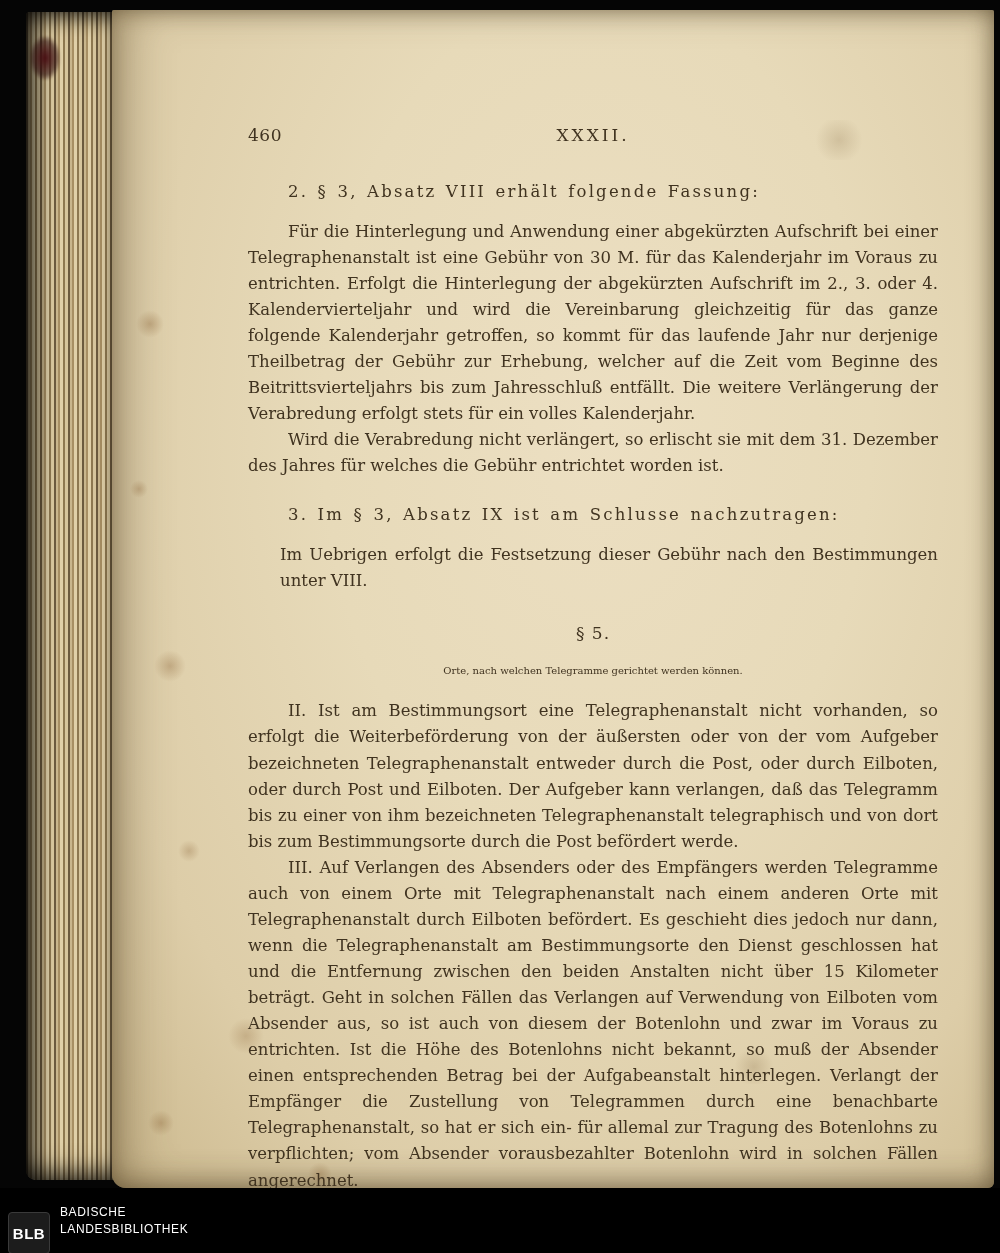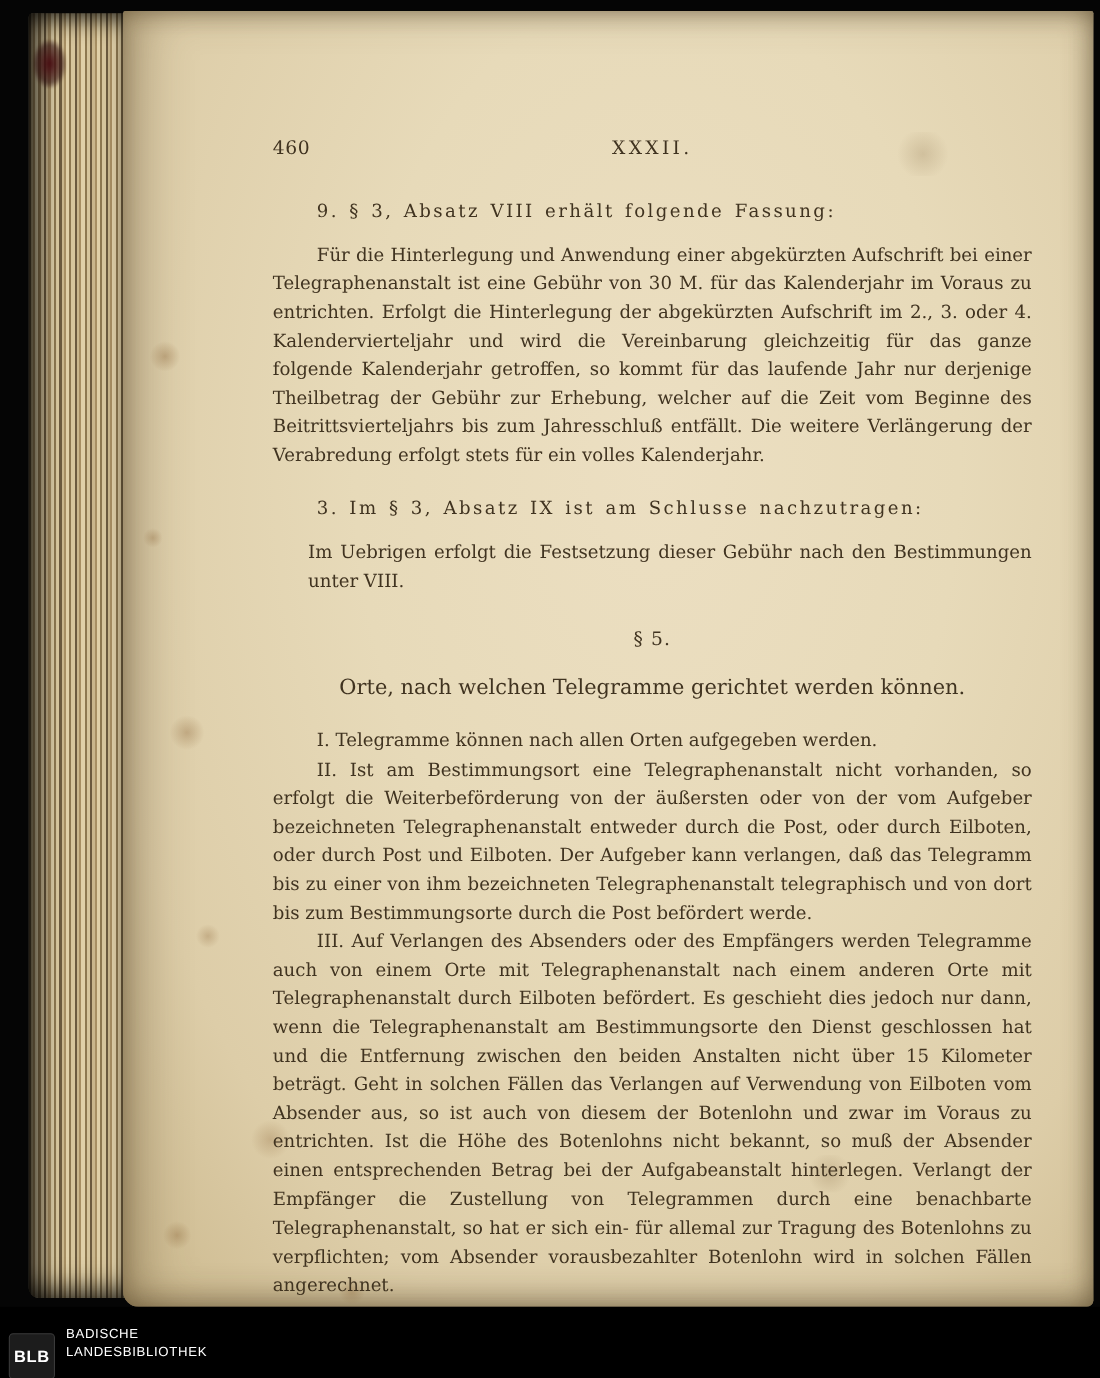--- a/index.html
+++ b/index.html
@@ -58,21 +58,21 @@
     position:absolute; left:136px; top:112px; width:690px;
     font-size:16.5px; line-height:1.58; color:#403320;
   }
   .page-head { position:relative; text-align:center; letter-spacing:3px; margin-bottom:30px; font-size:17px; }
   .pagenum { position:absolute; left:0; letter-spacing:.5px; }
   .heading { padding-left:40px; letter-spacing:2.2px; word-spacing:2px; margin:22px 0 14px; }
   .heading.first { margin-top:2px; }
   .para { text-align:justify; text-indent:40px; }
   .quote { margin:12px 0 12px 32px; text-align:justify; }
   .center-big { text-align:center; font-size:17px; margin:26px 0 16px; letter-spacing:1px; }
-  .center-small { text-align:center; font-size:19px; margin:0 0 20px; }
+  .center-small { text-align:center; font-size:10px; margin:0 0 20px; }
 
   
   .footer {
     position:absolute; left:0; bottom:0; width:1000px; height:65px;
     background:#000; display:flex; align-items:center; justify-content:space-between;
     padding:0 16px 0 8px; font-family:"Liberation Sans", sans-serif; color:#fff;
   }
   .footer-left { display:flex; align-items:center; gap:10px; }
   .blb-box {
     width:42px; height:42px; background:#1c1c1c; border:1px solid #3a3a3a; border-radius:4px;
@@ -94,27 +94,27 @@
 
   <div class="page">
     <div class="stains"></div>
 
     <div class="text-block">
       <div class="page-head">
         <span class="pagenum">460</span>
         <span class="chapter">XXXII.</span>
       </div>
 
-      <p class="heading first">9. § 3, Absatz VIII erhält folgende Fassung:</p>
+      <p class="heading first">2. § 3, Absatz VIII erhält folgende Fassung:</p>
       <p class="para">Für die Hinterlegung und Anwendung einer abgekürzten Aufschrift bei einer Telegraphenanstalt ist eine Gebühr von 30 M. für das Kalenderjahr im Voraus zu entrichten. Erfolgt die Hinterlegung der abgekürzten Aufschrift im 2., 3. oder 4. Kalendervierteljahr und wird die Vereinbarung gleichzeitig für das ganze folgende Kalenderjahr getroffen, so kommt für das laufende Jahr nur derjenige Theilbetrag der Gebühr zur Erhebung, welcher auf die Zeit vom Beginne des Beitrittsvierteljahrs bis zum Jahresschluß entfällt. Die weitere Verlängerung der Verabredung erfolgt stets für ein volles Kalenderjahr.</p>
+      <p class="para">Wird die Verabredung nicht verlängert, so erlischt sie mit dem 31. Dezember des Jahres für welches die Gebühr entrichtet worden ist.</p>
       <p class="heading">3. Im § 3, Absatz IX ist am Schlusse nachzutragen:</p>
       <p class="quote">Im Uebrigen erfolgt die Festsetzung dieser Gebühr nach den Bestimmungen unter VIII.</p>
       <p class="center-big">§ 5.</p>
       <p class="center-small">Orte, nach welchen Telegramme gerichtet werden können.</p>
-      <p class="para">I. Telegramme können nach allen Orten aufgegeben werden.</p>
       <p class="para">II. Ist am Bestimmungsort eine Telegraphenanstalt nicht vorhanden, so erfolgt die Weiterbeförderung von der äußersten oder von der vom Aufgeber bezeichneten Telegraphenanstalt entweder durch die Post, oder durch Eilboten, oder durch Post und Eilboten. Der Aufgeber kann verlangen, daß das Telegramm bis zu einer von ihm bezeichneten Telegraphenanstalt telegraphisch und von dort bis zum Bestimmungsorte durch die Post befördert werde.</p>
       <p class="para">III. Auf Verlangen des Absenders oder des Empfängers werden Telegramme auch von einem Orte mit Telegraphenanstalt nach einem anderen Orte mit Telegraphenanstalt durch Eilboten befördert. Es geschieht dies jedoch nur dann, wenn die Telegraphenanstalt am Bestimmungsorte den Dienst geschlossen hat und die Entfernung zwischen den beiden Anstalten nicht über 15 Kilometer beträgt. Geht in solchen Fällen das Verlangen auf Verwendung von Eilboten vom Absender aus, so ist auch von diesem der Botenlohn und zwar im Voraus zu entrichten. Ist die Höhe des Botenlohns nicht bekannt, so muß der Absender einen entsprechenden Betrag bei der Aufgabeanstalt hinterlegen. Verlangt der Empfänger die Zustellung von Telegrammen durch eine benachbarte Telegraphenanstalt, so hat er sich ein- für allemal zur Tragung des Botenlohns zu verpflichten; vom Absender vorausbezahlter Botenlohn wird in solchen Fällen angerechnet.</p>
 
     </div>
   </div>
 
   <div class="footer">
     <div class="footer-left">
       <div class="blb-box">BLB</div>
       <div class="lib-name">

